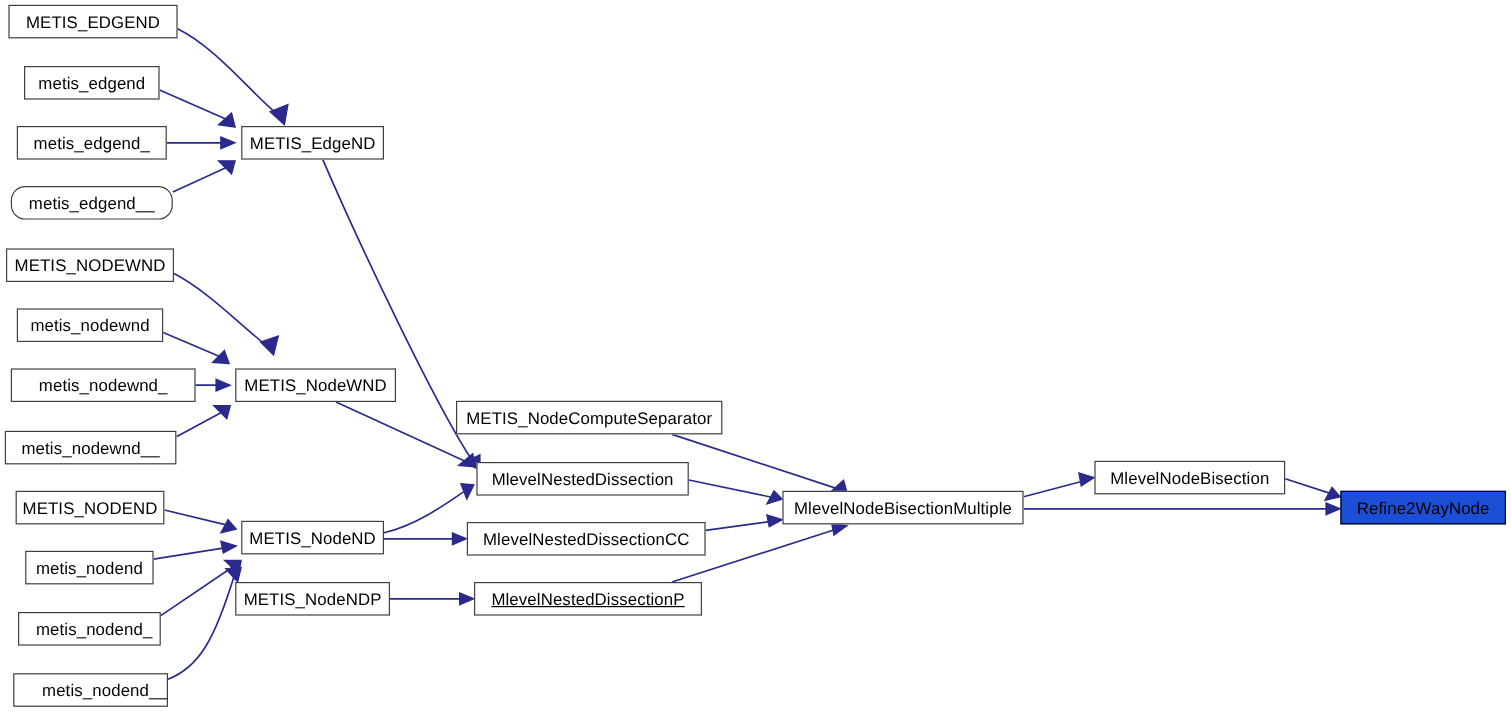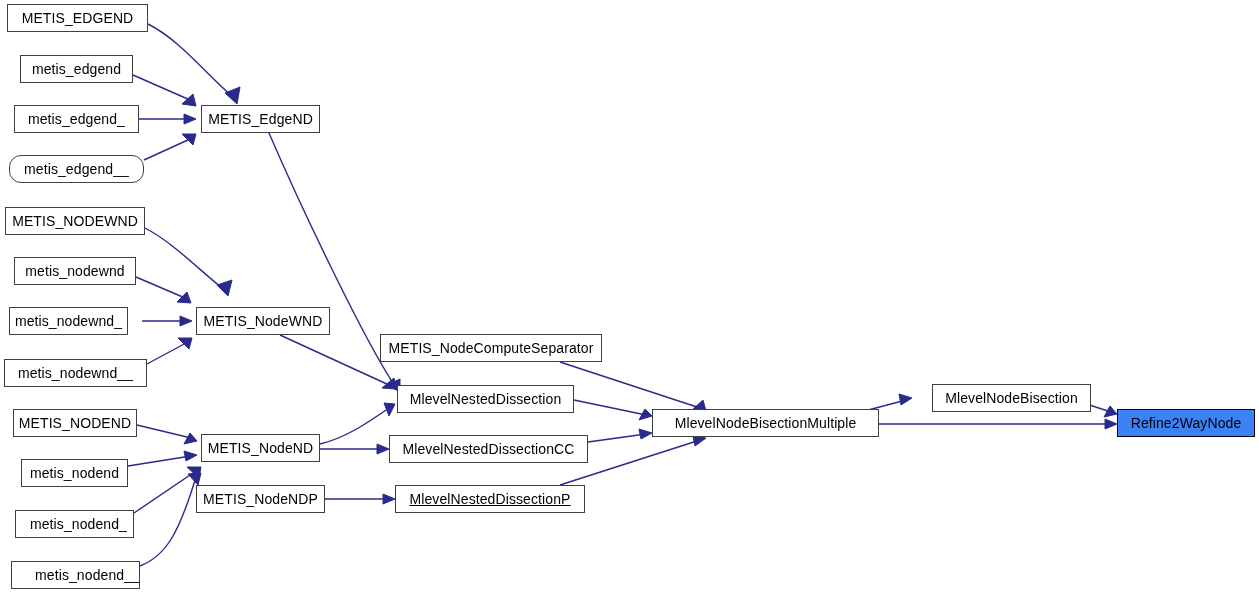--- a/index.html
+++ b/index.html
@@ -32,21 +32,21 @@
     color: #000000;
     font-size: 14px;
     line-height: 1;
     display: flex;
     align-items: center;
     justify-content: center;
     white-space: nowrap;
     letter-spacing: 0.1px;
   }
   .node.target {
-    background: #3b82f6;
+    background: #1d4ed8;
     border-color: #000000;
   }
   .node-label {
     display: block;
     padding: 0 6px;
   }
 </style>
 </head>
 <body>
 
@@ -164,21 +164,21 @@
       </div>
       <div class="node" style="left: 201px; top: 105px; width: 119px; height: 28px;">
         <span class="node-label">METIS_EdgeND</span>
       </div>
       <div class="node" style="left: 5px; top: 207px; width: 140px; height: 28px;">
         <span class="node-label">METIS_NODEWND</span>
       </div>
       <div class="node" style="left: 14px; top: 257px; width: 122px; height: 28px;">
         <span class="node-label">metis_nodewnd</span>
       </div>
-      <div class="node" style="left: 9px; top: 307px; width: 119px; height: 28px;">
+      <div class="node" style="left: 9px; top: 307px; width: 154px; height: 28px;">
         <span class="node-label">metis_nodewnd_</span>
       </div>
       <div class="node" style="left: 4px; top: 359px; width: 143px; height: 28px;">
         <span class="node-label">metis_nodewnd__</span>
       </div>
       <div class="node" style="left: 196px; top: 307px; width: 134px; height: 28px;">
         <span class="node-label">METIS_NodeWND</span>
       </div>
       <div class="node" style="left: 13px; top: 409px; width: 124px; height: 28px;">
         <span class="node-label">METIS_NODEND</span>
@@ -203,23 +203,23 @@
       </div>
       <div class="node" style="left: 397px; top: 385px; width: 177px; height: 28px; justify-content: center;">
         <span class="node-label">MlevelNestedDissection</span>
       </div>
       <div class="node" style="left: 389px; top: 435px; width: 199px; height: 28px;">
         <span class="node-label">MlevelNestedDissectionCC</span>
       </div>
       <div class="node" style="left: 395px; top: 485px; width: 190px; height: 28px; text-decoration: underline;">
         <span class="node-label">MlevelNestedDissectionP</span>
       </div>
-      <div class="node" style="left: 652px; top: 409px; width: 227px; height: 28px;">
+      <div class="node" style="left: 652px; top: 409px; width: 201px; height: 28px;">
         <span class="node-label">MlevelNodeBisectionMultiple</span>
       </div>
-      <div class="node" style="left: 912px; top: 384px; width: 159px; height: 28px; margin-left: 20px;">
+      <div class="node" style="left: 912px; top: 384px; width: 159px; height: 28px;">
         <span class="node-label">MlevelNodeBisection</span>
       </div>
       <div class="node target" style="left: 1117px; top: 409px; width: 138px; height: 28px;">
         <span class="node-label">Refine2WayNode</span>
       </div>
     </div>
 </div>
 
 </body></html>

